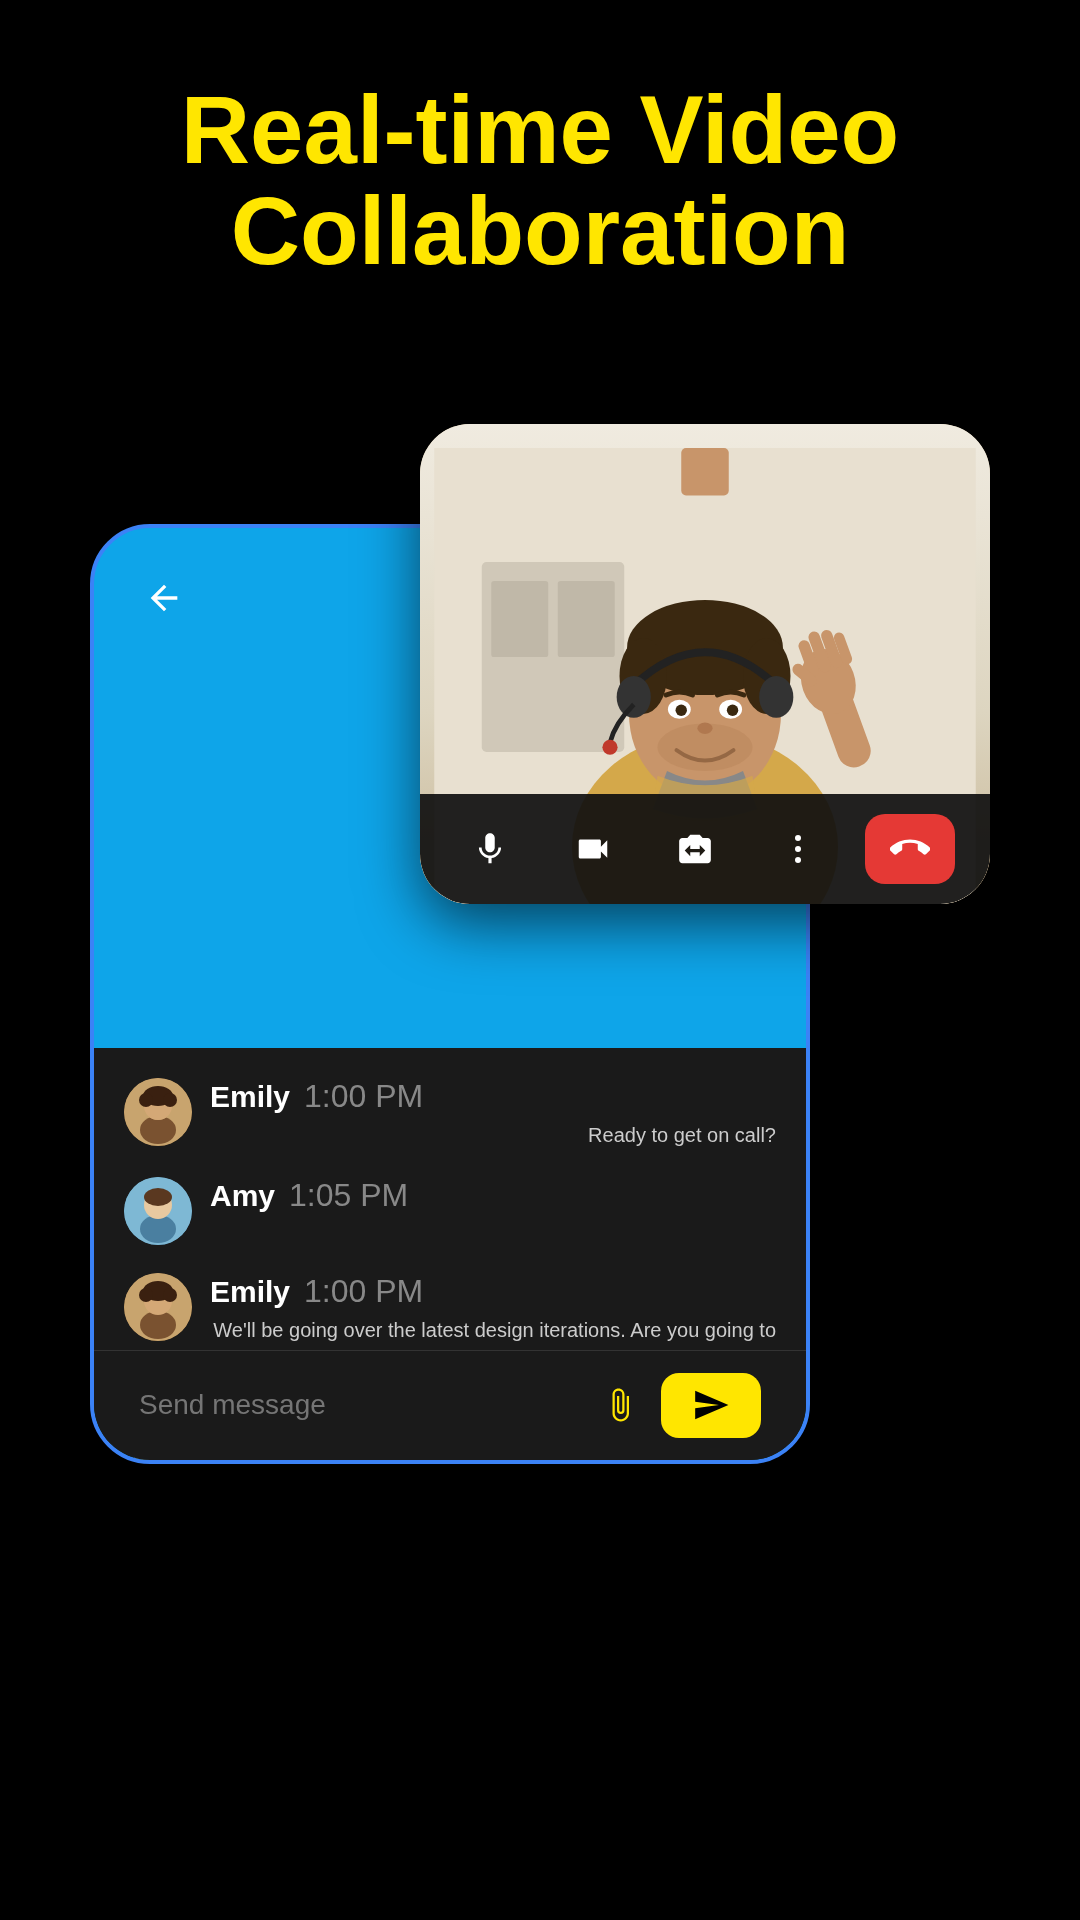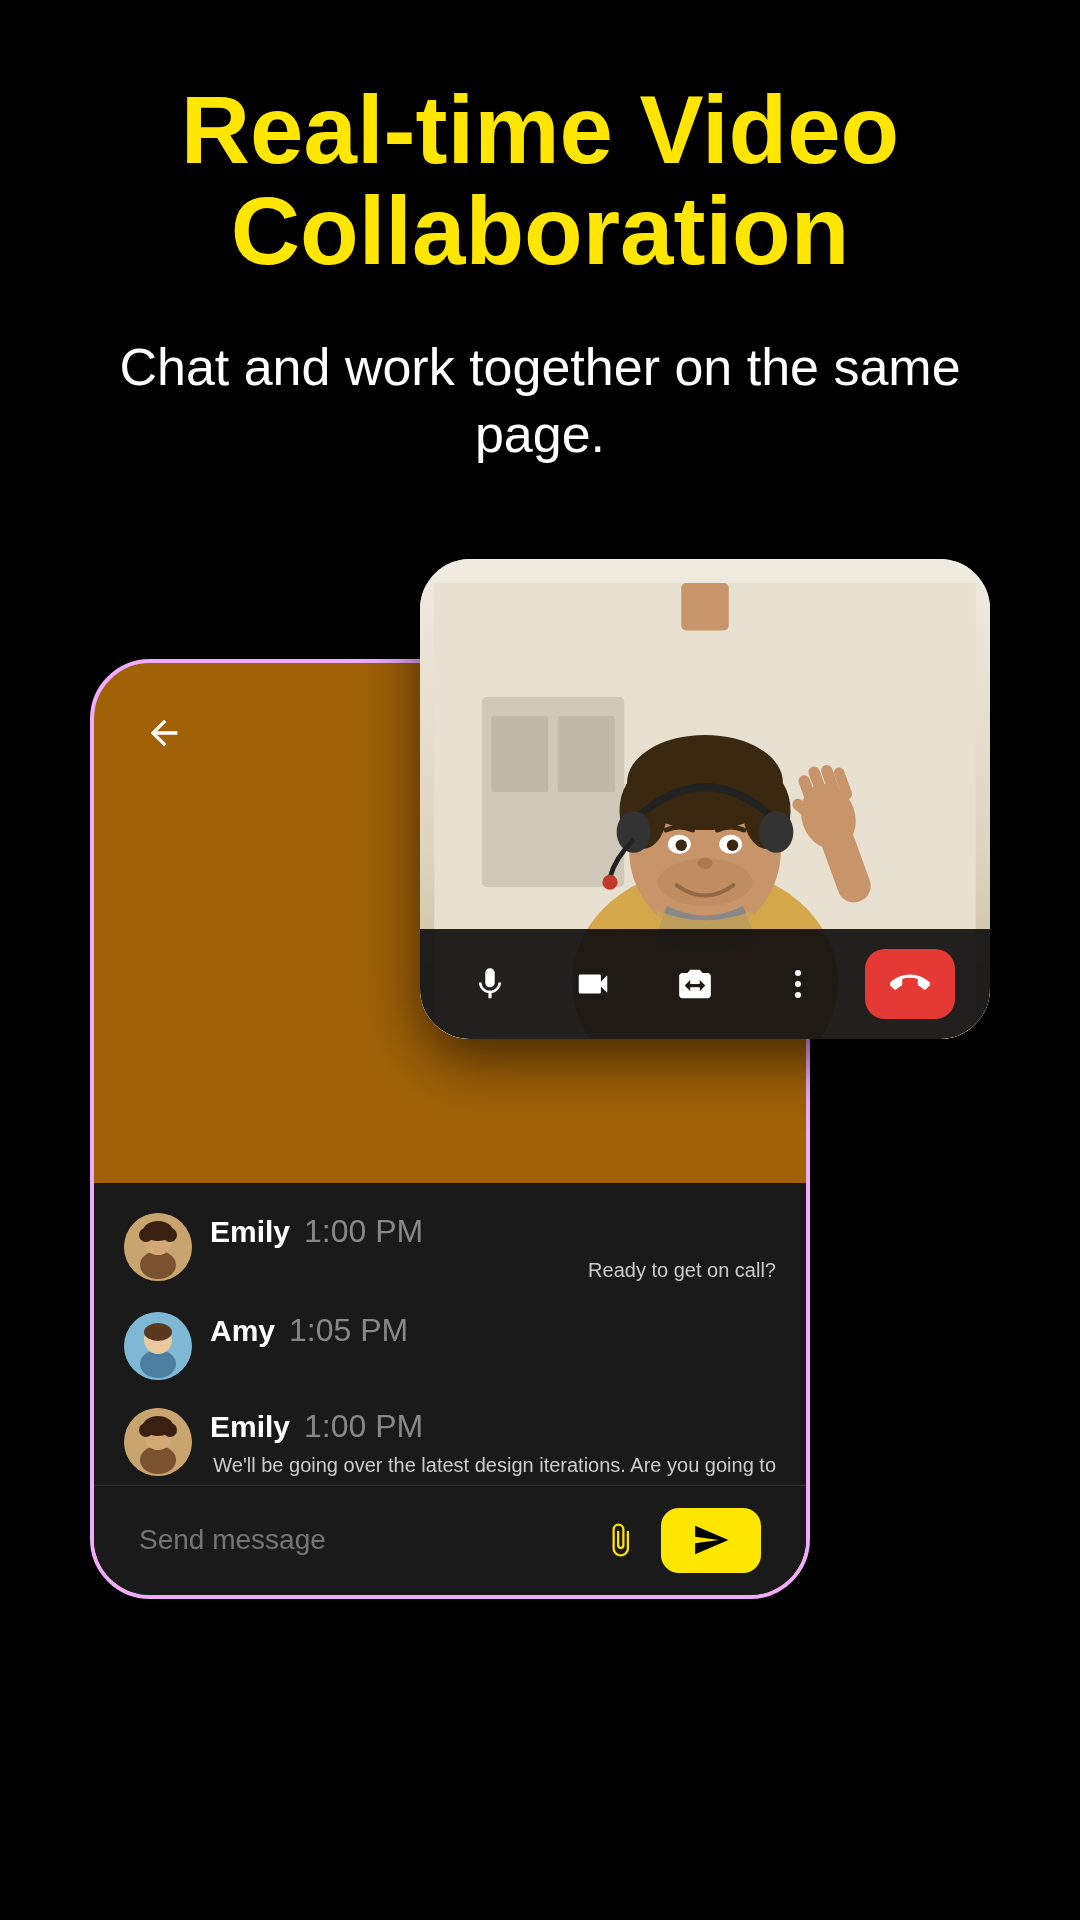--- a/index.html
+++ b/index.html
@@ -227,23 +227,23 @@
       width: 900px;
       height: 1060px;
     }
 
     .phone-frame-full {
       position: absolute;
       left: 0;
       top: 100px;
       width: 720px;
       height: 940px;
-      background: #a16207;
+      background: #0ea5e9;
       border-radius: 60px;
-      border: 4px solid #f0abfc;
+      border: 4px solid #3b82f6;
       overflow: hidden;
       z-index: 1;
     }
 
     .video-card-full {
       position: absolute;
       right: 0;
       top: 0;
       width: 570px;
       height: 480px;
@@ -268,21 +268,20 @@
       display: block;
     }
   </style>
 </head>
 <body>
 
 <div class="page-wrapper">
 
   <div class="hero-section">
     <h1 class="hero-title">Real-time Video Collaboration</h1>
-    <p class="hero-subtitle">Chat and work together on the same page.</p>
   </div>
 
   <div class="composite-full">
 
     <div class="phone-frame-full">
       <div class="phone-content">
 
         <div class="phone-back-btn">
           <svg width="40" height="40" viewBox="0 0 24 24" fill="white">
             <path d="M20 11H7.83l5.59-5.59L12 4l-8 8 8 8 1.41-1.41L7.83 13H20v-2z"></path>

